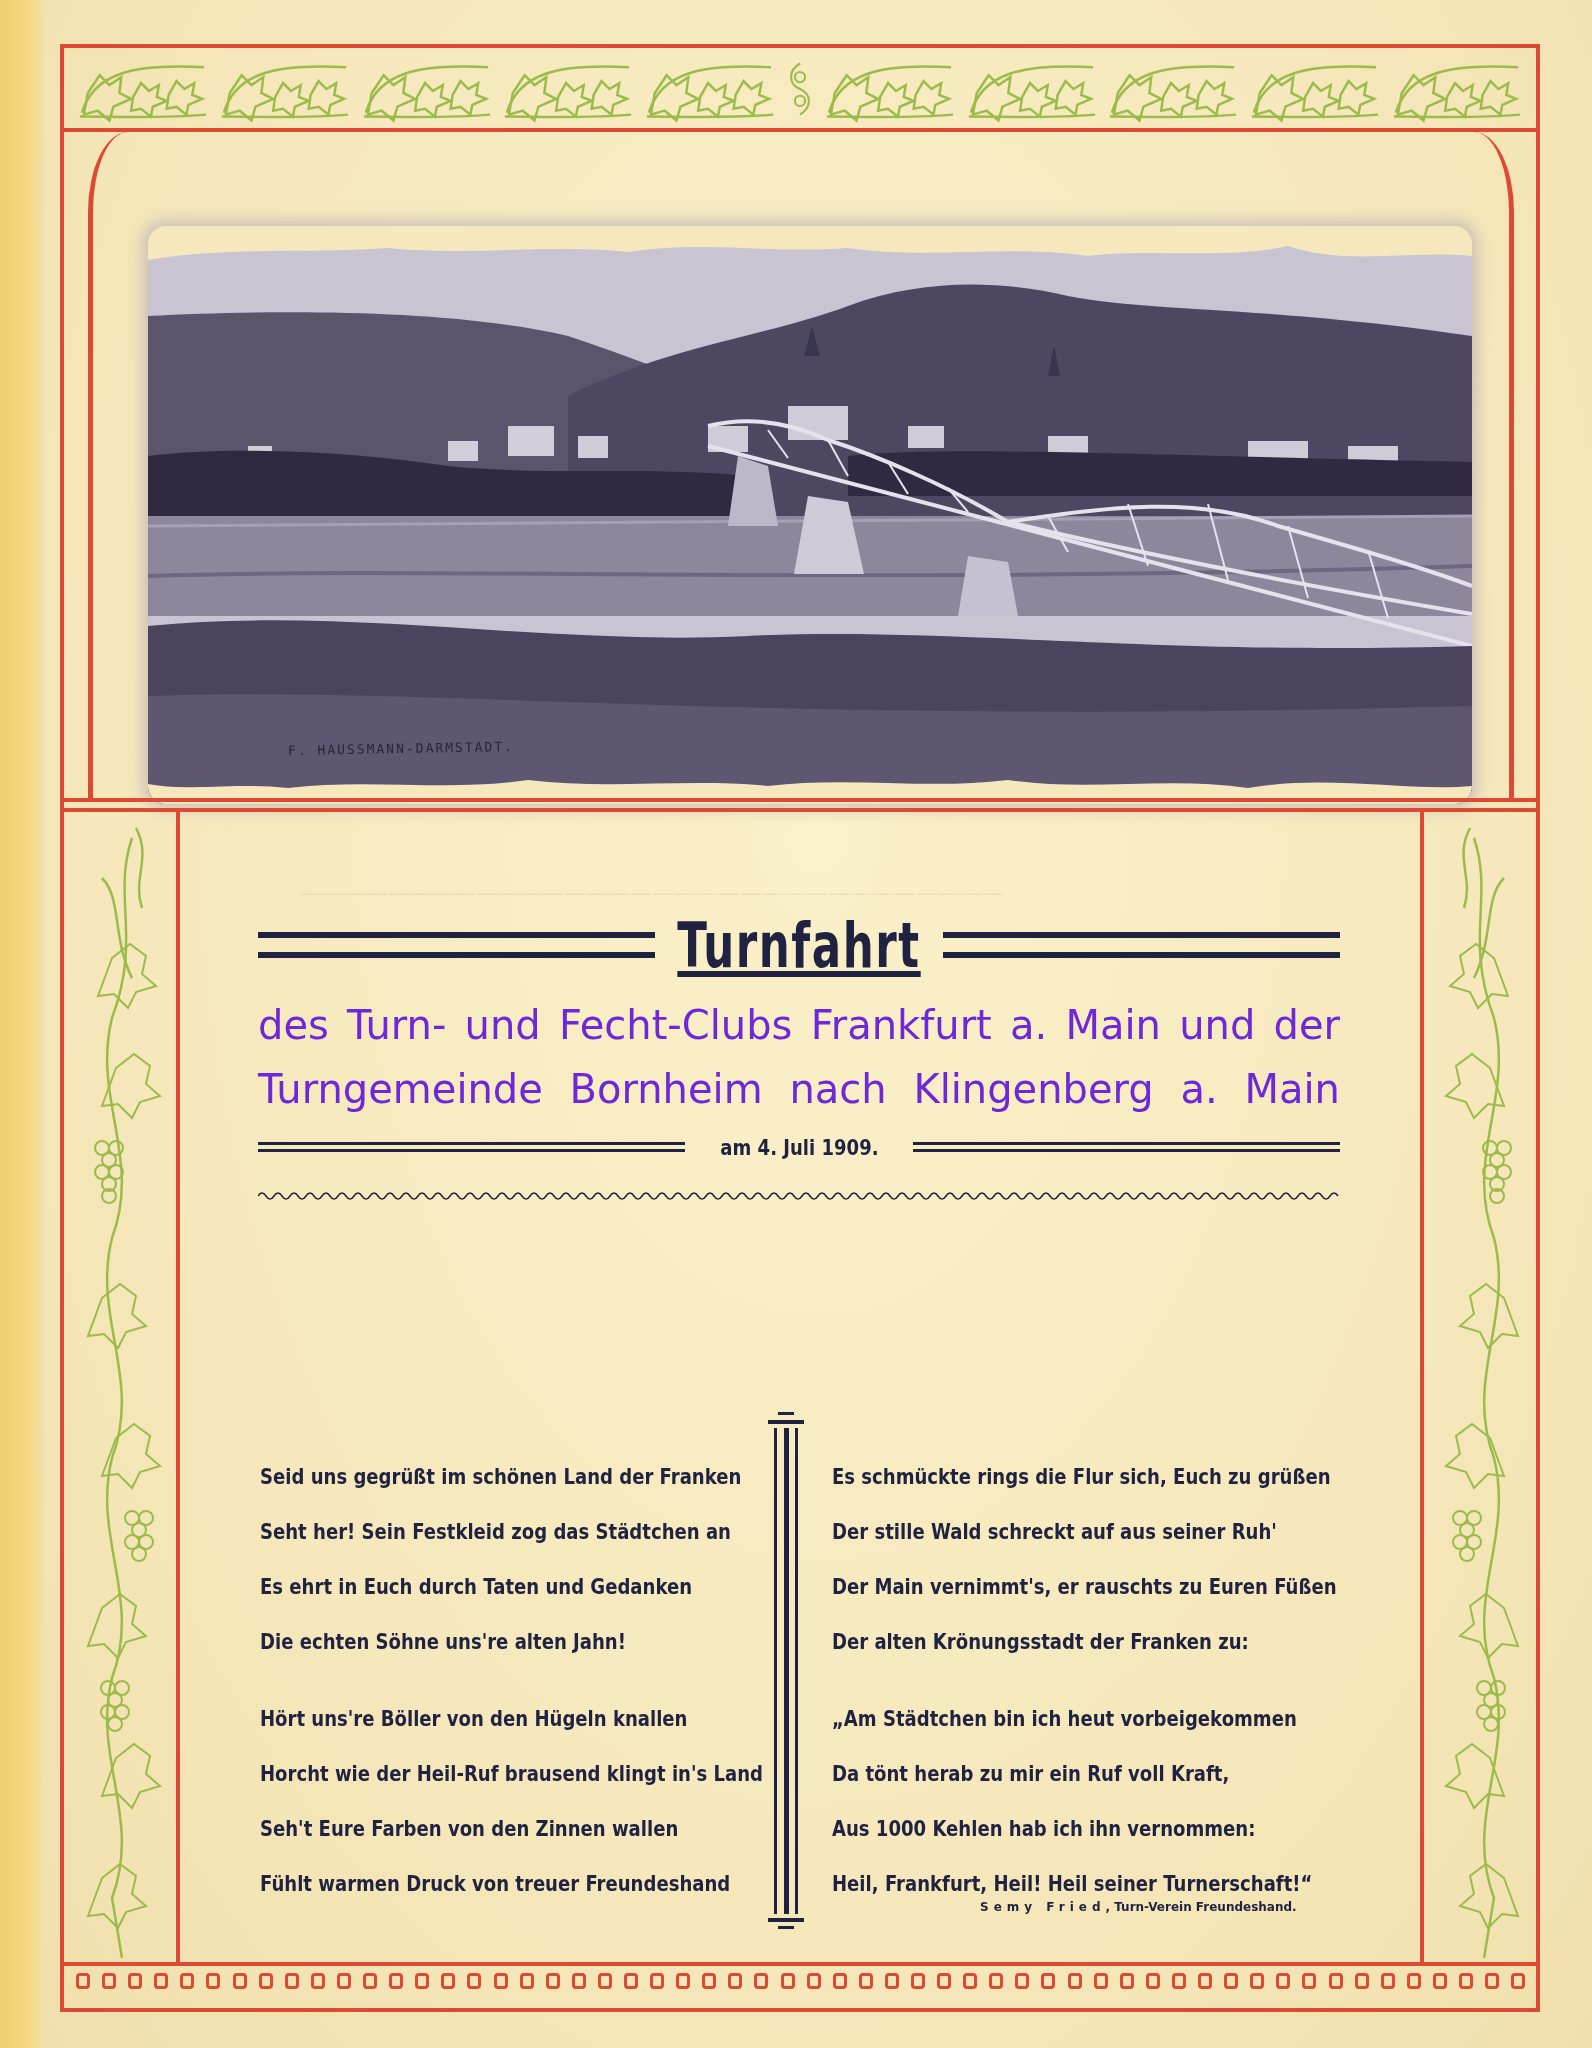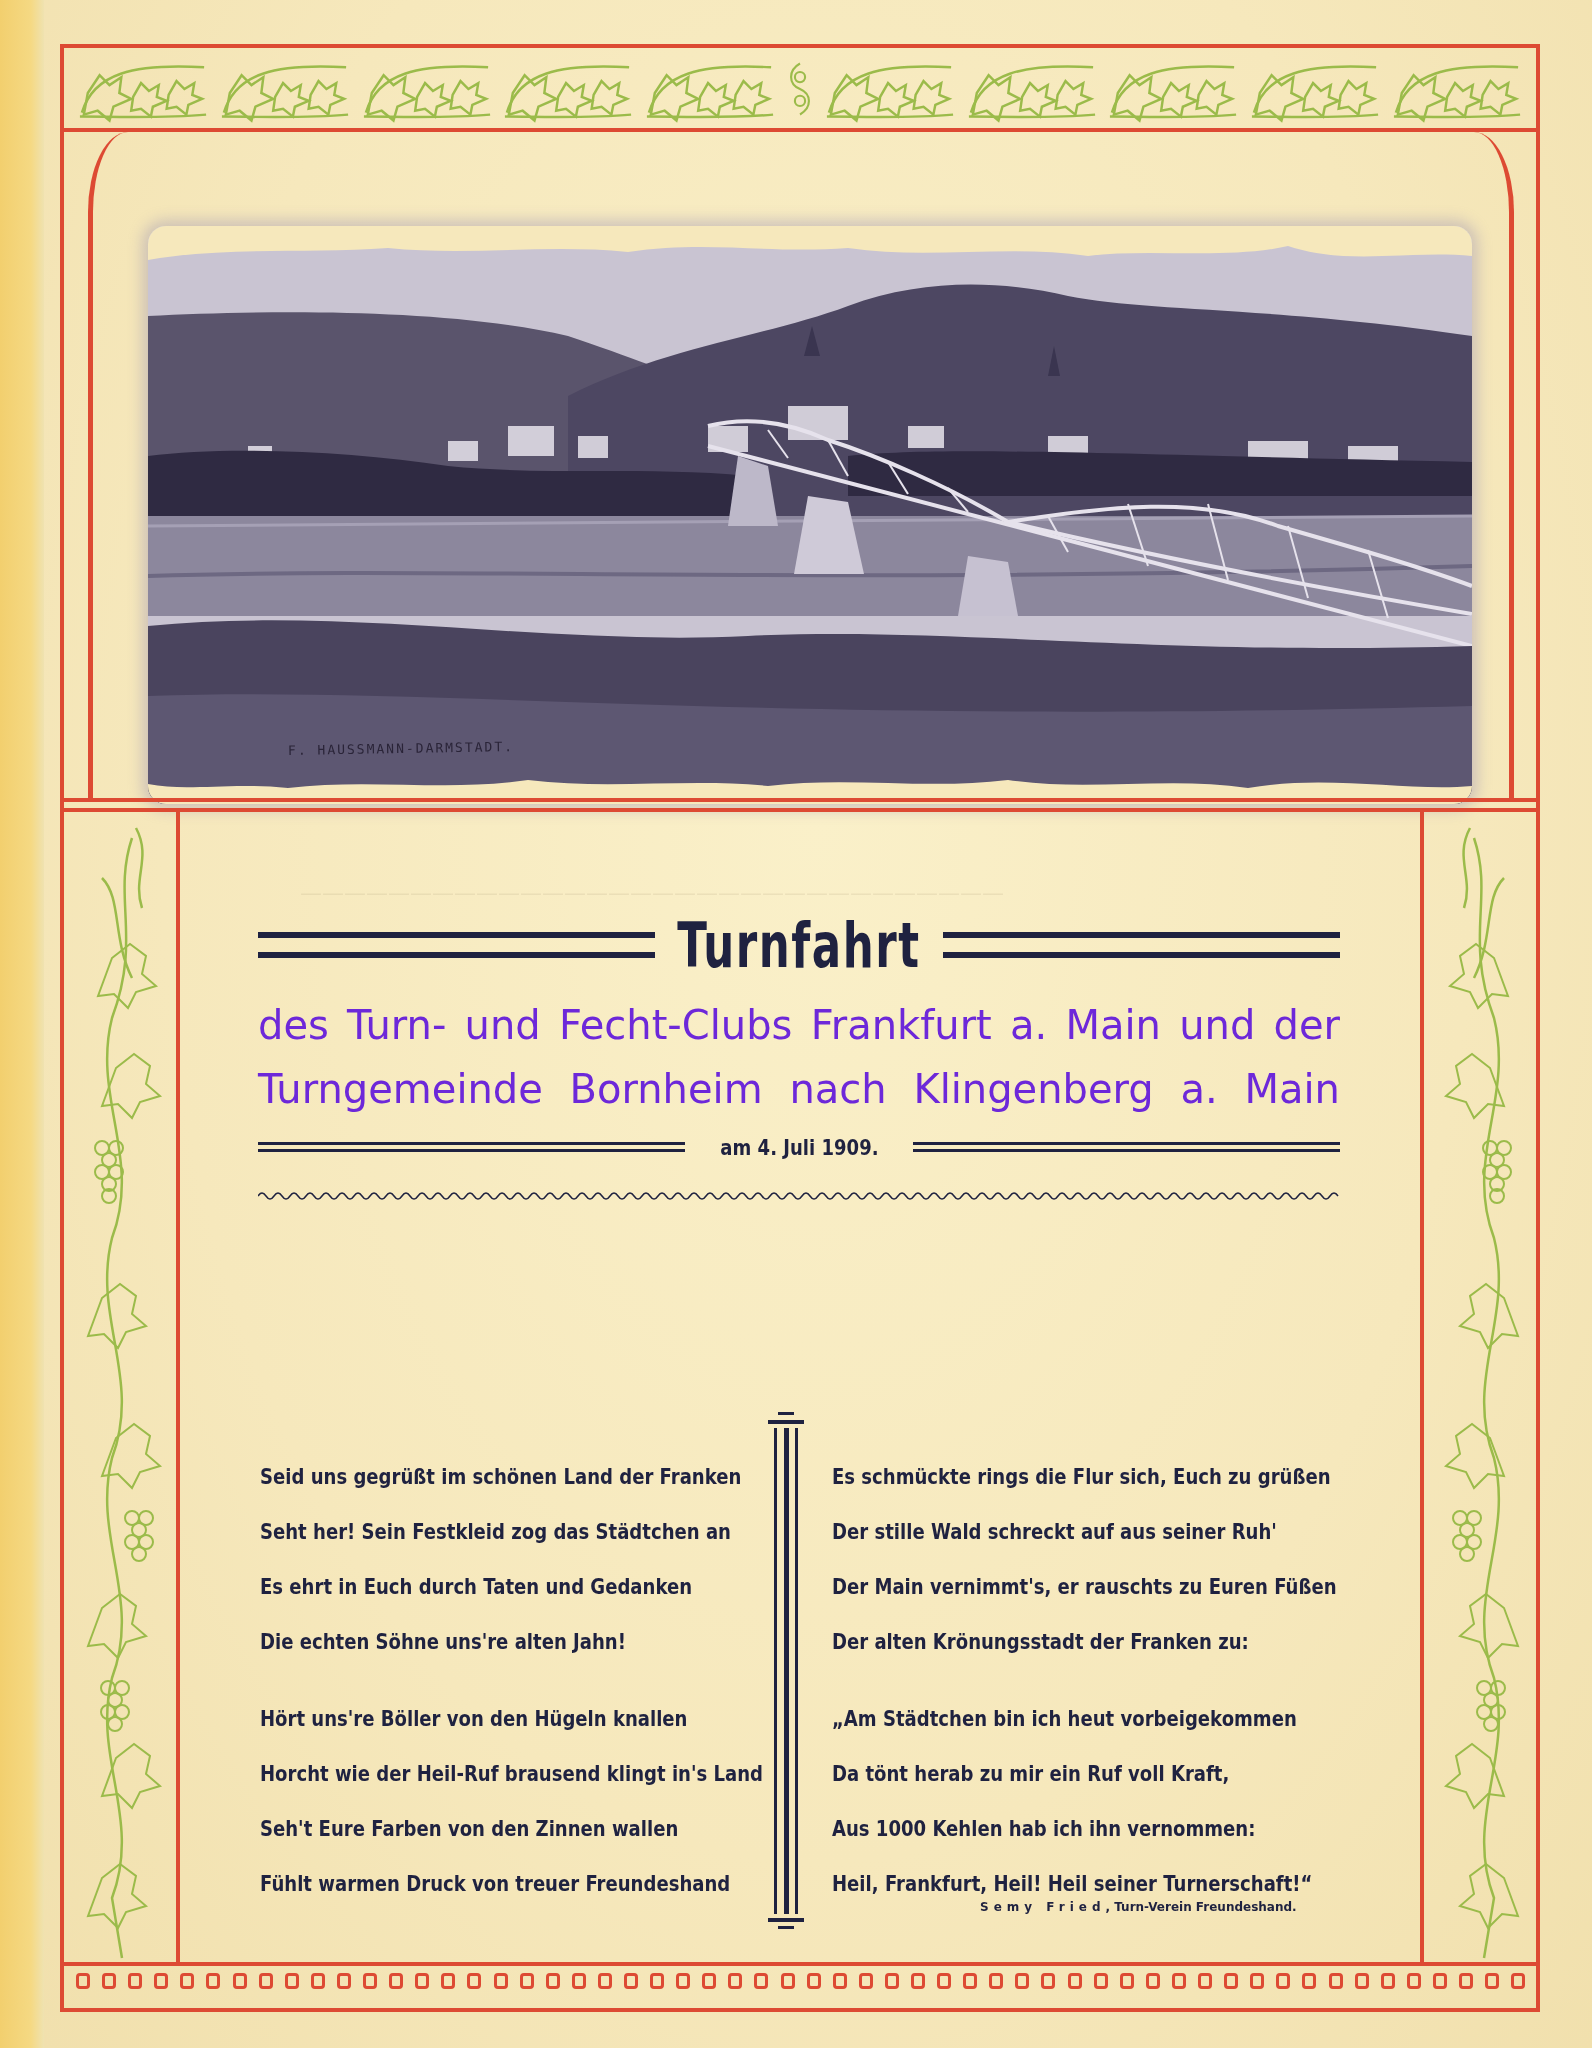--- a/index.html
+++ b/index.html
@@ -53,21 +53,21 @@
   }
   .vine-col {
     position: absolute; top: 818px; width: 104px; height: 1146px;
   }
   .vine-col svg { width: 100%; height: 100%; }
   .content {
     position: absolute; left: 186px; top: 820px; width: 1232px; height: 1140px;
   }
   .title-row {
     position: absolute; left: 72px; top: 80px; width: 1082px; height: 90px;
-    display: flex; align-items: center; justify-content: center; gap: 32px;
+    display: flex; align-items: center; justify-content: center; gap: 32px; text-decoration: underline;
   }
   .title-bars { flex: 1; display: flex; flex-direction: column; gap: 14px; }
   .title-bars div { height: 6px; background: #1f2240; }
   .title {
     font-family: "DejaVu Sans Condensed", "DejaVu Sans", sans-serif;
     font-size: 62px; font-weight: bold; letter-spacing: 2px;
     transform: scaleX(0.78); color: #1f2240; white-space: nowrap;
     margin: 0 -44px;
   }
   .subline {

